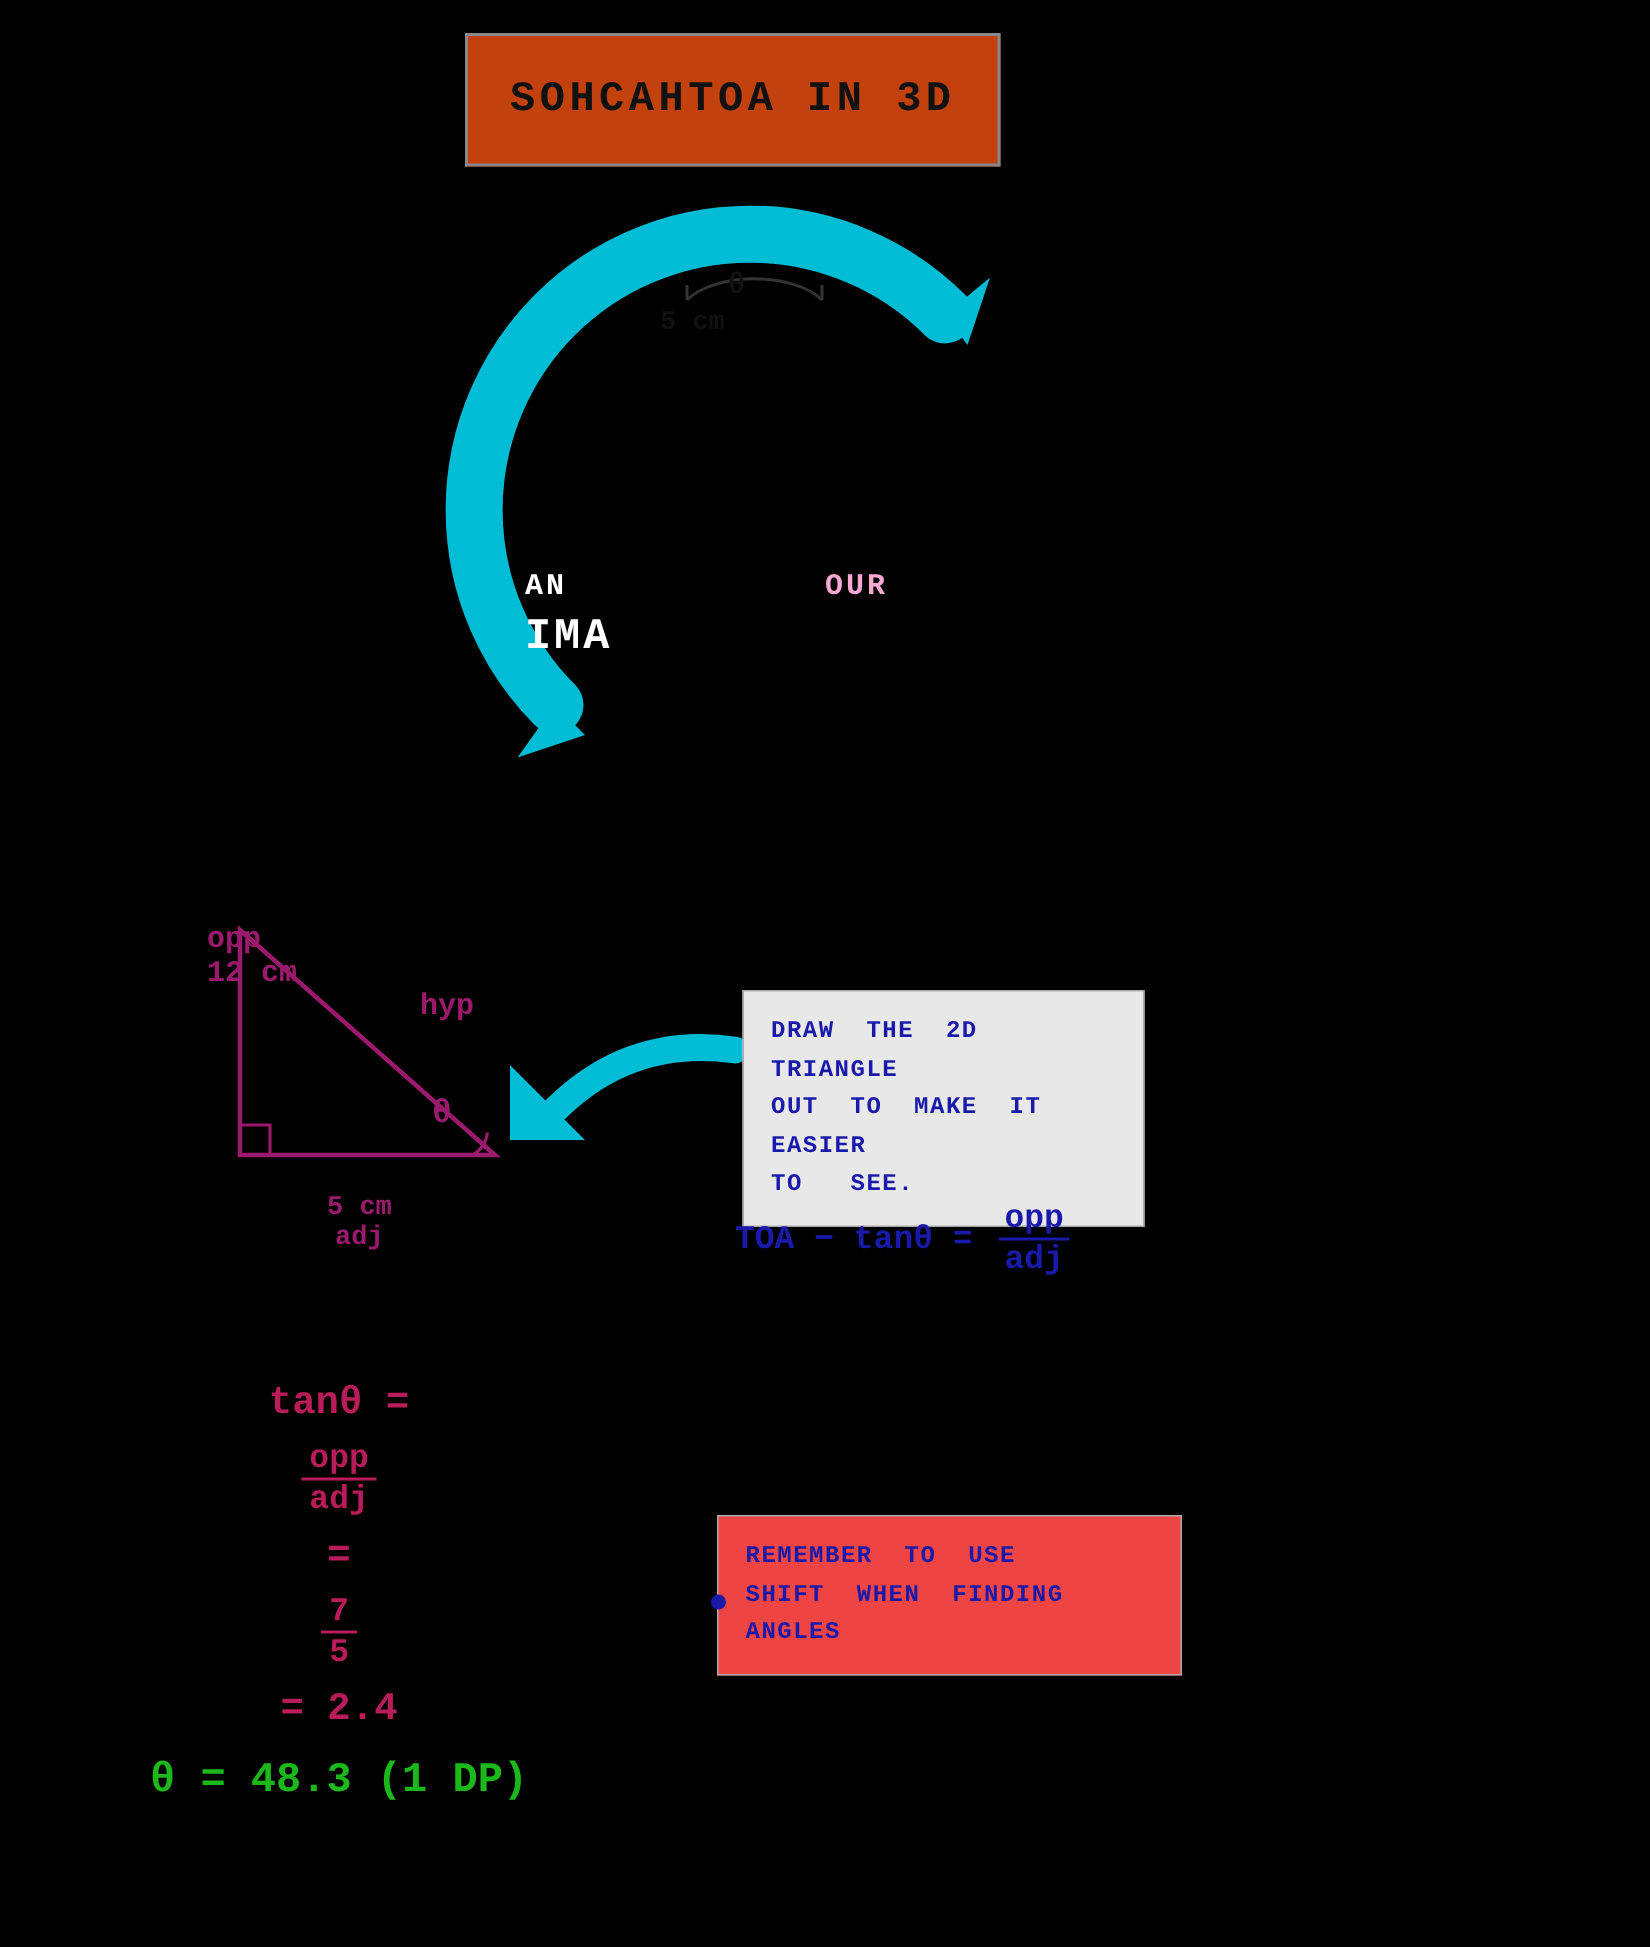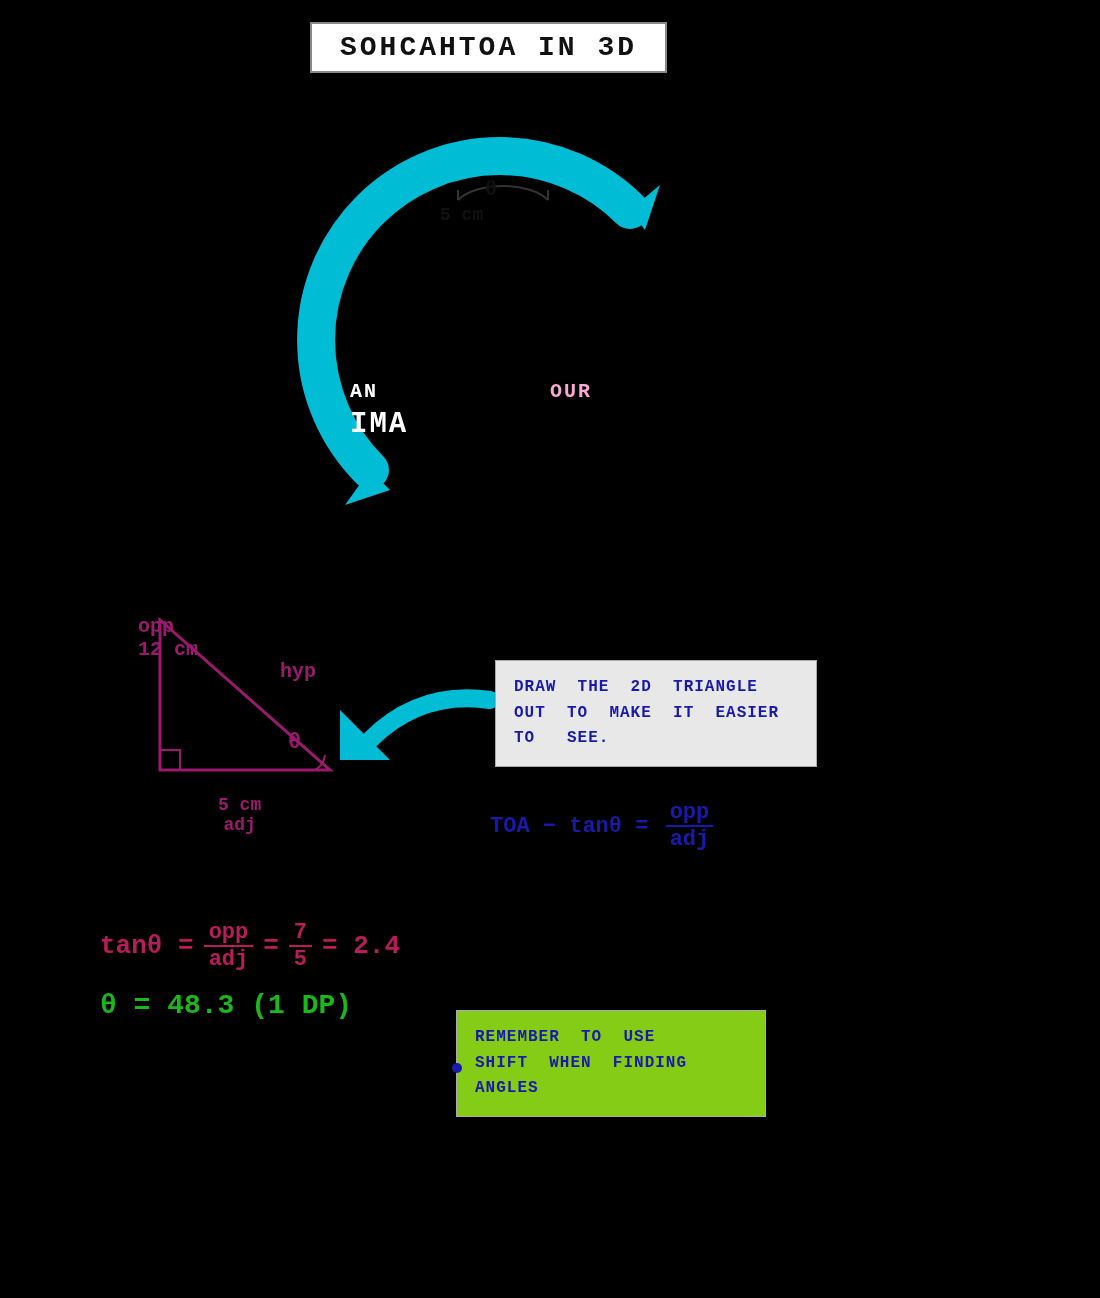--- a/index.html
+++ b/index.html
@@ -10,23 +10,23 @@
       font-family: 'Courier New', monospace;
       position: relative;
       overflow: hidden;
     }
 
     
     .title-box {
       position: absolute;
       top: 22px;
       left: 310px;
-      background: #ffffff;
+      background: #c2410c;
       border: 2px solid #888;
-      padding: 8px 28px;
+      padding: 27px 28px;
     }
     .title-text {
       font-size: 28px;
       font-weight: bold;
       letter-spacing: 3px;
       color: #111;
       font-family: 'Courier New', monospace;
     }
 
     
@@ -147,21 +147,21 @@
     }
 
     
     .callout-draw {
       position: absolute;
       top: 660px;
       left: 495px;
       background: #e8e8e8;
       border: 1.5px solid #aaa;
       padding: 14px 18px;
-      width: 322px;
+      width: 268px;
     }
     .callout-draw-text {
       color: #1a1aaa;
       font-size: 16px;
       font-family: 'Courier New', monospace;
       letter-spacing: 1px;
       line-height: 1.6;
       font-weight: bold;
     }
 
@@ -199,20 +199,21 @@
     }
 
     .calc-line1 {
       color: #b81c5a;
       font-size: 26px;
       font-family: 'Courier New', monospace;
       font-weight: bold;
       display: flex;
       align-items: center;
       gap: 10px;
+      flex-direction: column;
     }
 
     .calc-fraction {
       display: inline-flex;
       flex-direction: column;
       align-items: center;
       vertical-align: middle;
     }
     .calc-fraction .num {
       border-bottom: 2.5px solid #b81c5a;
@@ -236,22 +237,22 @@
       color: #1ab81a;
       font-size: 28px;
       font-family: 'Courier New', monospace;
       font-weight: bold;
     }
 
     
     .callout-remember {
       position: absolute;
       top: 1010px;
-      left: 456px;
-      background: #84cc16;
+      left: 478px;
+      background: #ef4444;
       border: 1.5px solid #aaa;
       padding: 14px 18px;
       width: 310px;
     }
     .callout-remember-text {
       color: #1a1aaa;
       font-size: 16px;
       font-family: 'Courier New', monospace;
       letter-spacing: 1px;
       line-height: 1.6;

